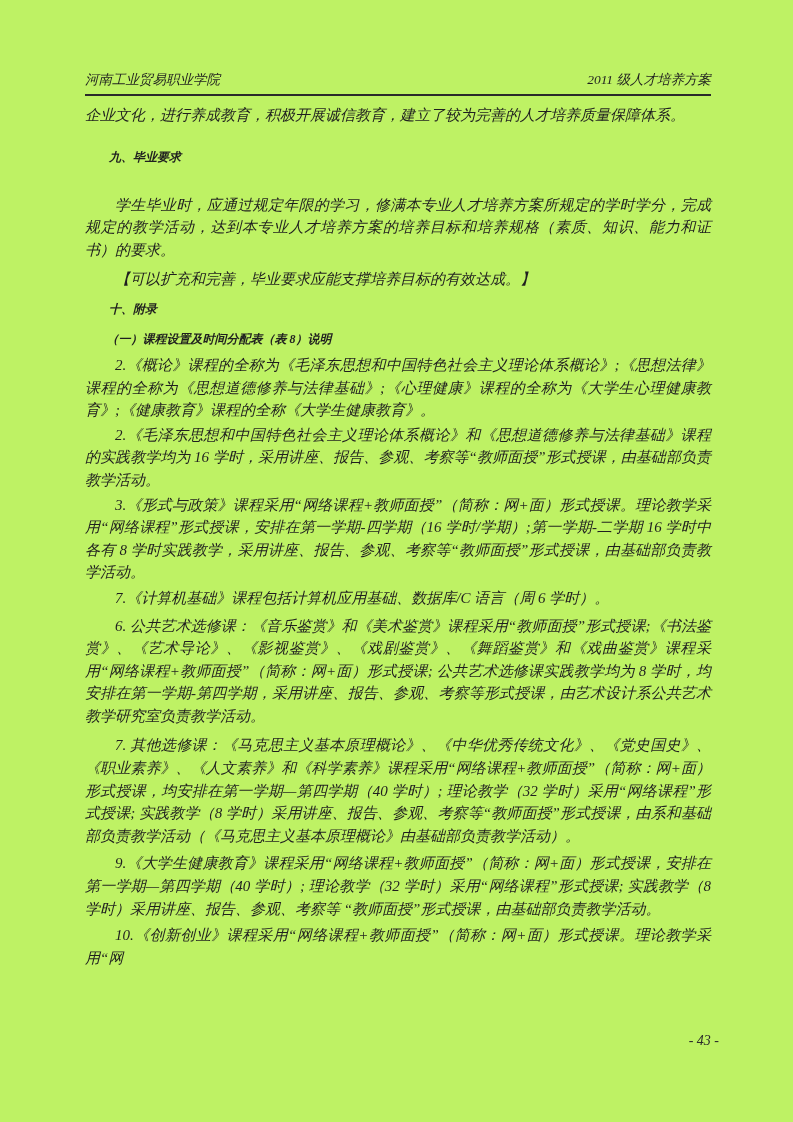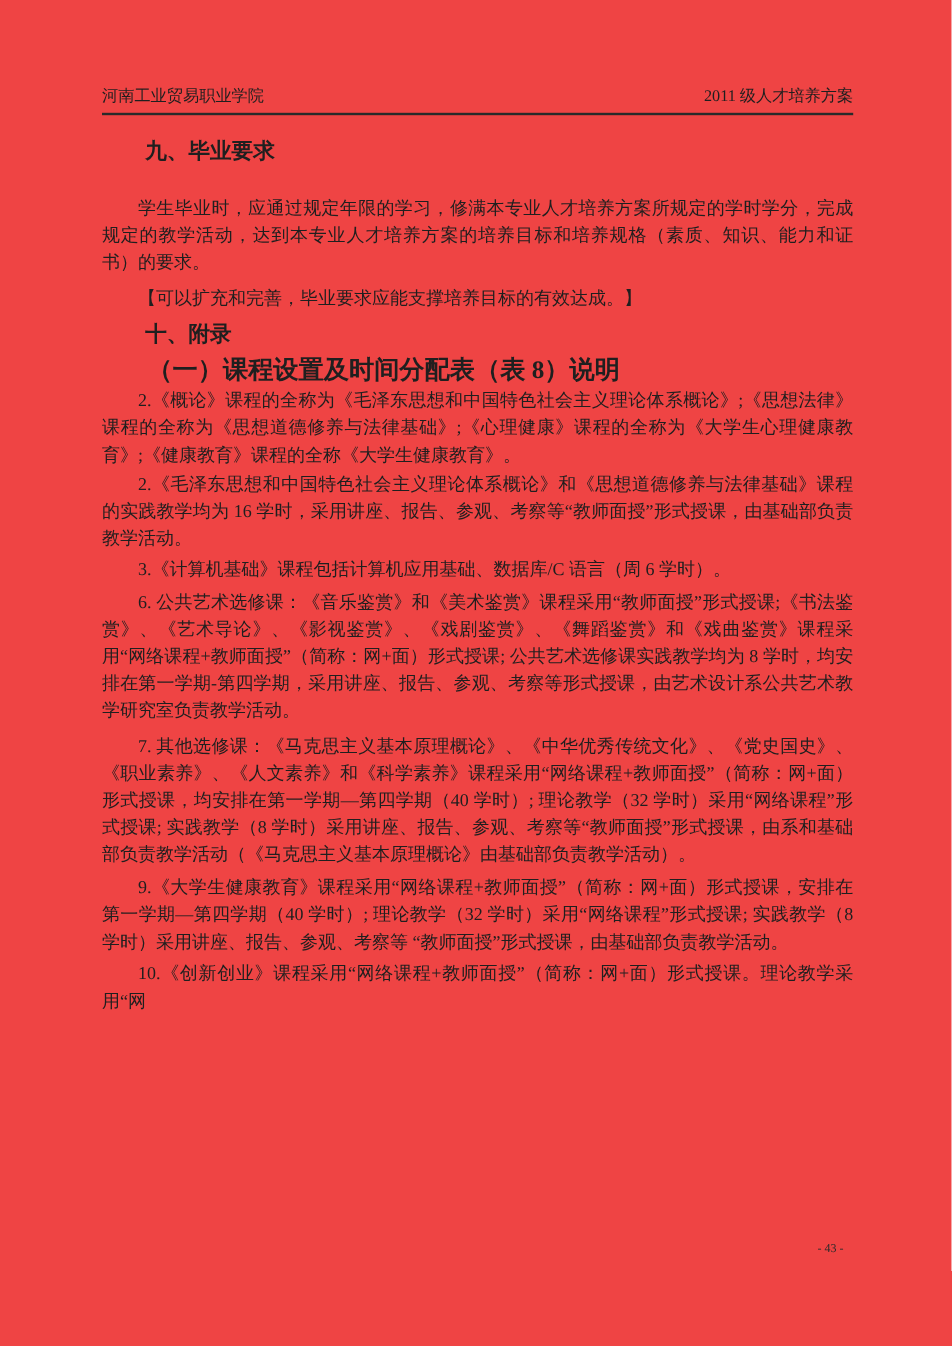--- a/index.html
+++ b/index.html
@@ -4,24 +4,25 @@
 <style>
   html, body {
     margin: 0;
     padding: 0;
     background: #ffffff;
   }
   .page {
     position: relative;
     width: 793px;
     height: 1122px;
-    background: #ef4444;
+    background: #bef264;
     overflow: hidden;
     font-family: "Liberation Serif", "DejaVu Serif", serif;
     color: #1f1f1f;
+    font-style: italic;
   }
   .content {
     position: absolute;
     left: 85px;
     top: 70px;
     width: 626px;
   }
   .doc-header {
     display: flex;
     justify-content: space-between;
@@ -38,28 +39,28 @@
   }
   .doc-body p {
     margin: 0;
     text-indent: 2em;
   }
   p.intro {
     text-indent: 0;
     margin-top: 8px;
   }
   .h1 {
-    font-size: 18px;
+    font-size: 12px;
     font-weight: bold;
     line-height: 26px;
     text-indent: 2em;
     text-align: left;
   }
   .h2 {
-    font-size: 21px;
+    font-size: 12px;
     font-weight: bold;
     line-height: 25px;
     text-indent: 1.8em;
     text-align: left;
   }
   .h1.first   { margin-top: 17px; }
   .h1.second  { margin-top: 5px; }
   .h2.sub     { margin-top: 5px; }
   p.grad      { margin-top: 24px; }
   p.note      { margin-top: 7px; }
@@ -69,52 +70,54 @@
   p.n4  { margin-top: 3px; }
   p.n5  { margin-top: 2px; }
   p.n6  { margin-top: 5px; }
   p.n7  { margin-top: 7px; }
   p.n8  { margin-top: 6px; }
   p.n9  { margin-top: 5px; }
   p.n10 { margin-top: 4px; }
   .page-number {
     position: absolute;
     top: 1031px;
-    right: 90px;
-    font-size: 10px;
+    right: 74px;
+    font-size: 14px;
     line-height: 20px;
     color: #2b2b2b;
   }
 </style>
 </head>
 <body>
 
 <div class="page">
   <div class="content">
 
     <div class="doc-header">
       <span>河南工业贸易职业学院</span>
       <span>2011 级人才培养方案</span>
     </div>
 
     <div class="doc-body">
+      <p class="intro">企业文化，进行养成教育，积极开展诚信教育，建立了较为完善的人才培养质量保障体系。</p>
 
       <div class="h1 first">九、毕业要求</div>
 
       <p class="grad">学生毕业时，应通过规定年限的学习，修满本专业人才培养方案所规定的学时学分，完成规定的教学活动，达到本专业人才培养方案的培养目标和培养规格（素质、知识、能力和证书）的要求。</p>
 
       <p class="note">【可以扩充和完善，毕业要求应能支撑培养目标的有效达成。】</p>
 
       <div class="h1 second">十、附录</div>
 
       <div class="h2 sub">（一）课程设置及时间分配表（表 8）说明</div>
 
       <p class="n1">2.《概论》课程的全称为《毛泽东思想和中国特色社会主义理论体系概论》;《思想法律》课程的全称为《思想道德修养与法律基础》;《心理健康》课程的全称为《大学生心理健康教育》;《健康教育》课程的全称《大学生健康教育》。</p>
       <p class="n2">2.《毛泽东思想和中国特色社会主义理论体系概论》和《思想道德修养与法律基础》课程的实践教学均为 16 学时，采用讲座、报告、参观、考察等“教师面授”形式授课，由基础部负责教学活动。</p>
-      <p class="n4">3.《计算机基础》课程包括计算机应用基础、数据库/C 语言（周 6 学时）。</p>
+      <p class="n3">3.《形式与政策》课程采用“网络课程+教师面授”（简称：网+面）形式授课。理论教学采用“网络课程”形式授课，安排在第一学期-四学期（16 学时/学期）;第一学期-二学期 16 学时中各有 8 学时实践教学，采用讲座、报告、参观、考察等“教师面授”形式授课，由基础部负责教学活动。</p>
+      <p class="n4">7.《计算机基础》课程包括计算机应用基础、数据库/C 语言（周 6 学时）。</p>
       <p class="n6">6. 公共艺术选修课：《音乐鉴赏》和《美术鉴赏》课程采用“教师面授”形式授课;《书法鉴赏》、《艺术导论》、《影视鉴赏》、《戏剧鉴赏》、《舞蹈鉴赏》和《戏曲鉴赏》课程采用“网络课程+教师面授”（简称：网+面）形式授课; 公共艺术选修课实践教学均为 8 学时，均安排在第一学期-第四学期，采用讲座、报告、参观、考察等形式授课，由艺术设计系公共艺术教学研究室负责教学活动。</p>
       <p class="n7">7. 其他选修课：《马克思主义基本原理概论》、《中华优秀传统文化》、《党史国史》、《职业素养》、《人文素养》和《科学素养》课程采用“网络课程+教师面授”（简称：网+面）形式授课，均安排在第一学期—第四学期（40 学时）; 理论教学（32 学时）采用“网络课程”形式授课; 实践教学（8 学时）采用讲座、报告、参观、考察等“教师面授”形式授课，由系和基础部负责教学活动（《马克思主义基本原理概论》由基础部负责教学活动）。</p>
       <p class="n9">9.《大学生健康教育》课程采用“网络课程+教师面授”（简称：网+面）形式授课，安排在第一学期—第四学期（40 学时）; 理论教学（32 学时）采用“网络课程”形式授课; 实践教学（8 学时）采用讲座、报告、参观、考察等 “教师面授”形式授课，由基础部负责教学活动。</p>
       <p class="n10">10.《创新创业》课程采用“网络课程+教师面授”（简称：网+面）形式授课。理论教学采用“网</p>
     </div>
 
   </div>
 
   <div class="page-number">- 43 -</div>
 </div>

